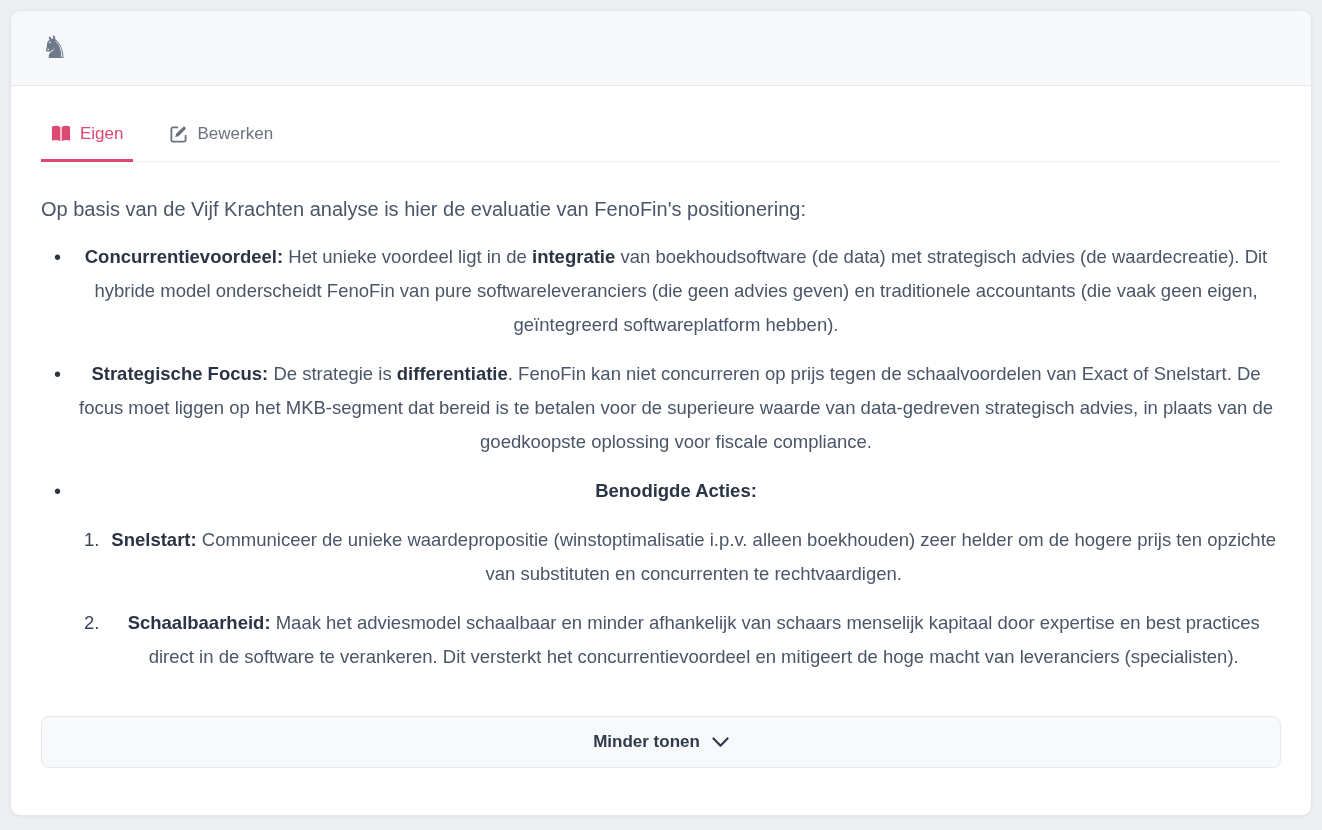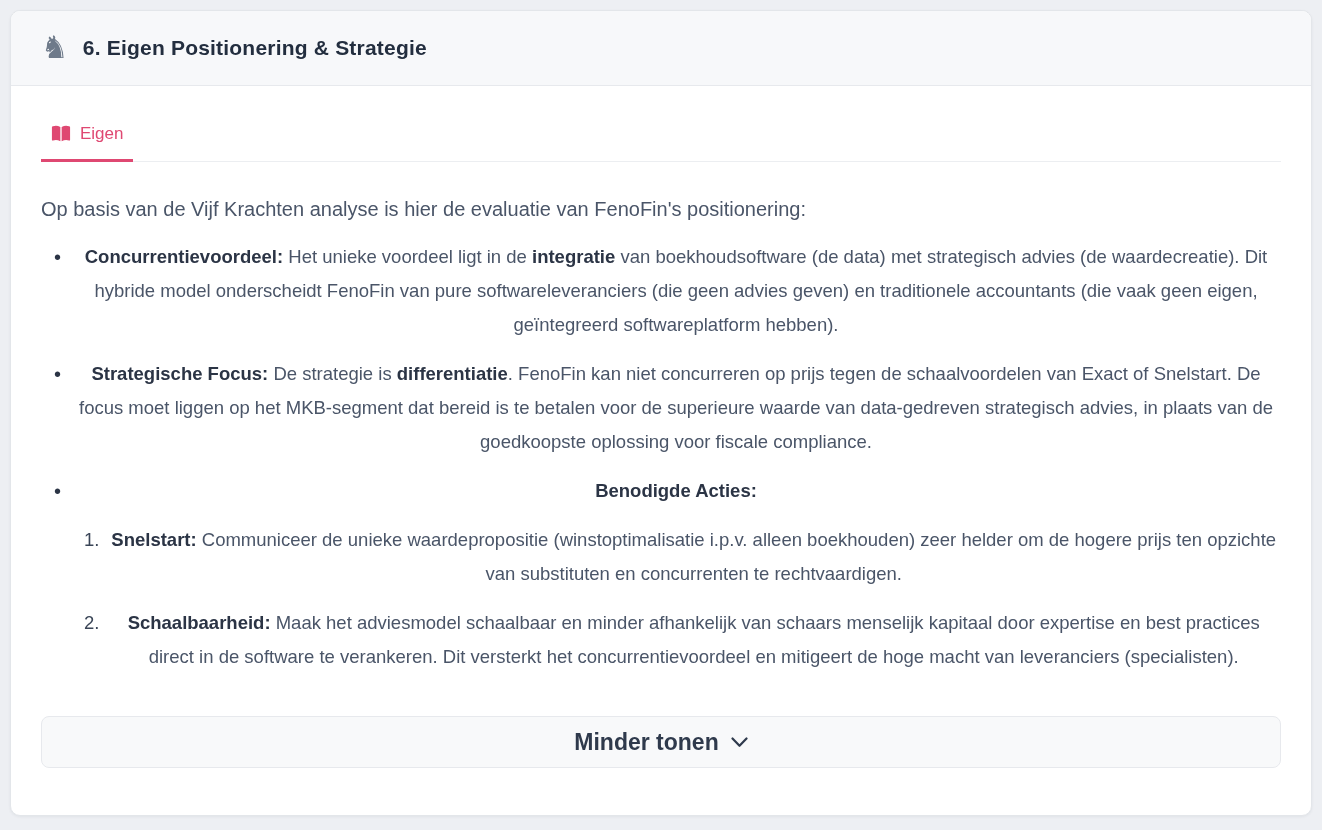--- a/index.html
+++ b/index.html
@@ -98,46 +98,54 @@
   .onum { flex-shrink:0; color:#3a4557; }
   .collapse-btn {
     margin-top:27px;
     width:100%;
     height:52px;
     background:#f8f9fa;
     border:1px solid #e7e9ed;
     border-radius:8px;
     display:flex; align-items:center; justify-content:center; gap:12px;
     font-family:"Liberation Sans", sans-serif;
-    font-size:23px; font-weight:700; color:#2f3a4c;
+    font-size:17px; font-weight:700; color:#2f3a4c;
     cursor:pointer;
   }
   .collapse-btn svg { display:block; }
 </style>
 </head>
 <body>
 
 <div class="card">
 
   <div class="card-header">
     <span class="knight-glyph">♞</span>
-    <span class="card-title">6. Eigen Positionering &amp; Strategie</span>
   </div>
 
   <div class="card-body">
 
     <div class="tabs">
       <div class="tab active">
         <span>
           <svg width="20" height="18" viewBox="0 0 24 22" fill="#df4872">
             <path d="M2.2 1.6c3-1.1 5.9-.8 9 .9v17.3c-3.1-1.7-6-2-9-.9a1 1 0 0 1-1.3-1V2.8a1.3 1.3 0 0 1 1.3-1.2z"></path>
             <path d="M21.8 1.6c-3-1.1-5.9-.8-9 .9v17.3c3.1-1.7 6-2 9-.9a1 1 0 0 0 1.3-1V2.8a1.3 1.3 0 0 0-1.3-1.2z"></path>
           </svg>
         </span>
         <span>Eigen</span>
+      </div>
+      <div class="tab">
+        <span>
+          <svg width="19" height="19" viewBox="0 0 24 24" fill="none" stroke="#6b7280" stroke-width="2.3" stroke-linecap="round" stroke-linejoin="round">
+            <path d="M21 13.5V19a2 2 0 0 1-2 2H5a2 2 0 0 1-2-2V5a2 2 0 0 1 2-2h5.5"></path>
+            <path d="M17.5 2.7a2.1 2.1 0 0 1 3 3L12 14.2l-4 1 1-4z" fill="#6b7280" stroke="none"></path>
+          </svg>
+        </span>
+        <span>Bewerken</span>
       </div>
     </div>
 
     <div class="intro">Op basis van de Vijf Krachten analyse is hier de evaluatie van FenoFin's positionering:</div>
 
     <ul class="bullets">
         <li><span class="b">Concurrentievoordeel:</span><span> Het unieke voordeel ligt in de </span><span class="b">integratie</span><span> van boekhoudsoftware (de data) met strategisch advies (de waardecreatie). Dit hybride model onderscheidt FenoFin van pure softwareleveranciers (die geen advies geven) en traditionele accountants (die vaak geen eigen, geïntegreerd softwareplatform hebben).</span></li>
         <li><span class="b">Strategische Focus:</span><span> De strategie is </span><span class="b">differentiatie</span><span>. FenoFin kan niet concurreren op prijs tegen de schaalvoordelen van Exact of Snelstart. De focus moet liggen op het MKB-segment dat bereid is te betalen voor de superieure waarde van data-gedreven strategisch advies, in plaats van de goedkoopste oplossing voor fiscale compliance.</span></li>
         <li><span class="b">Benodigde Acties:</span><ol class="sub">
             <li>

